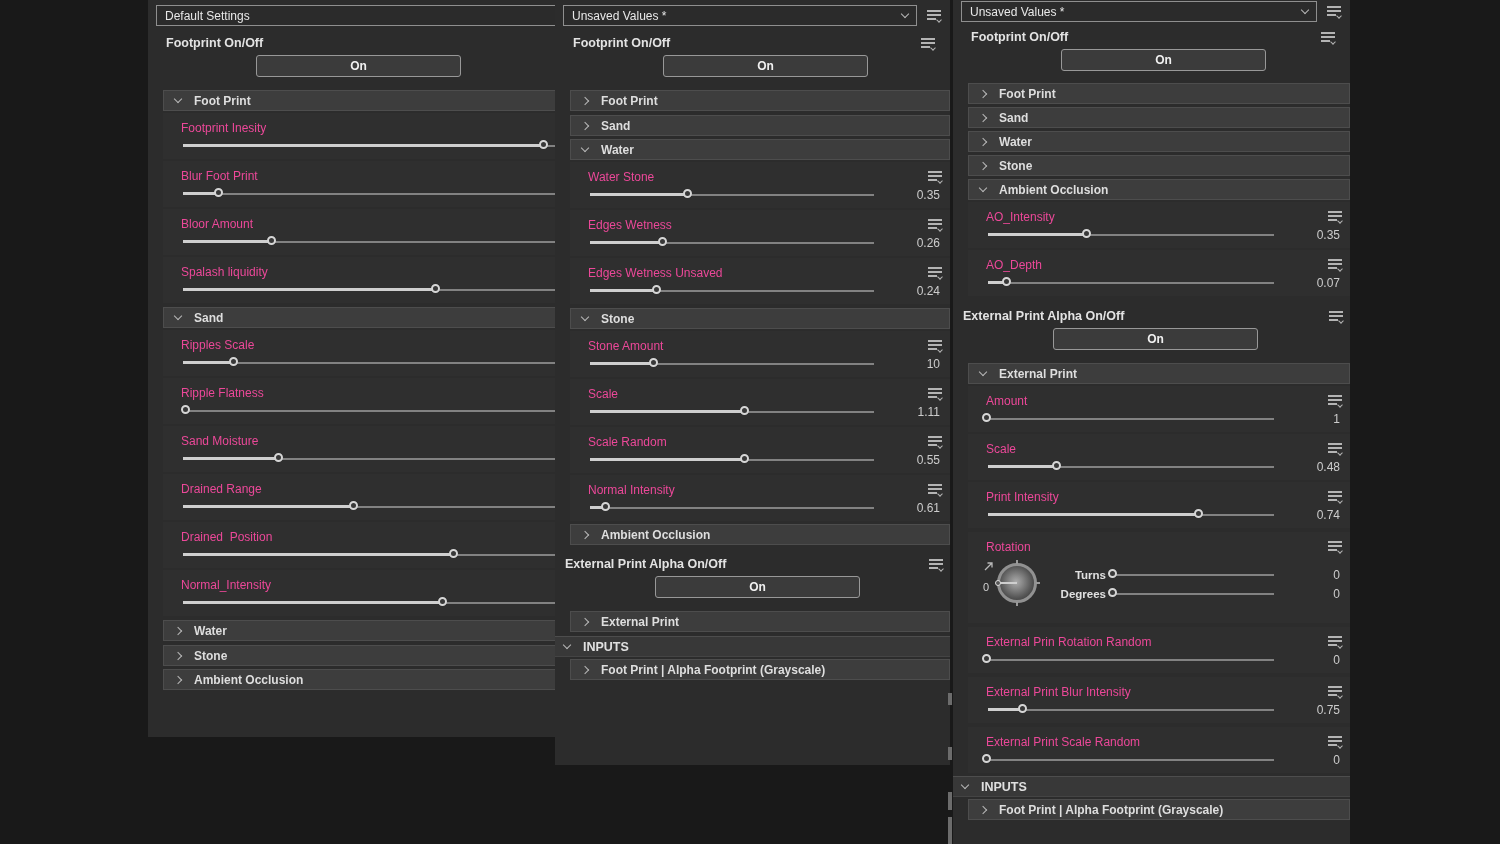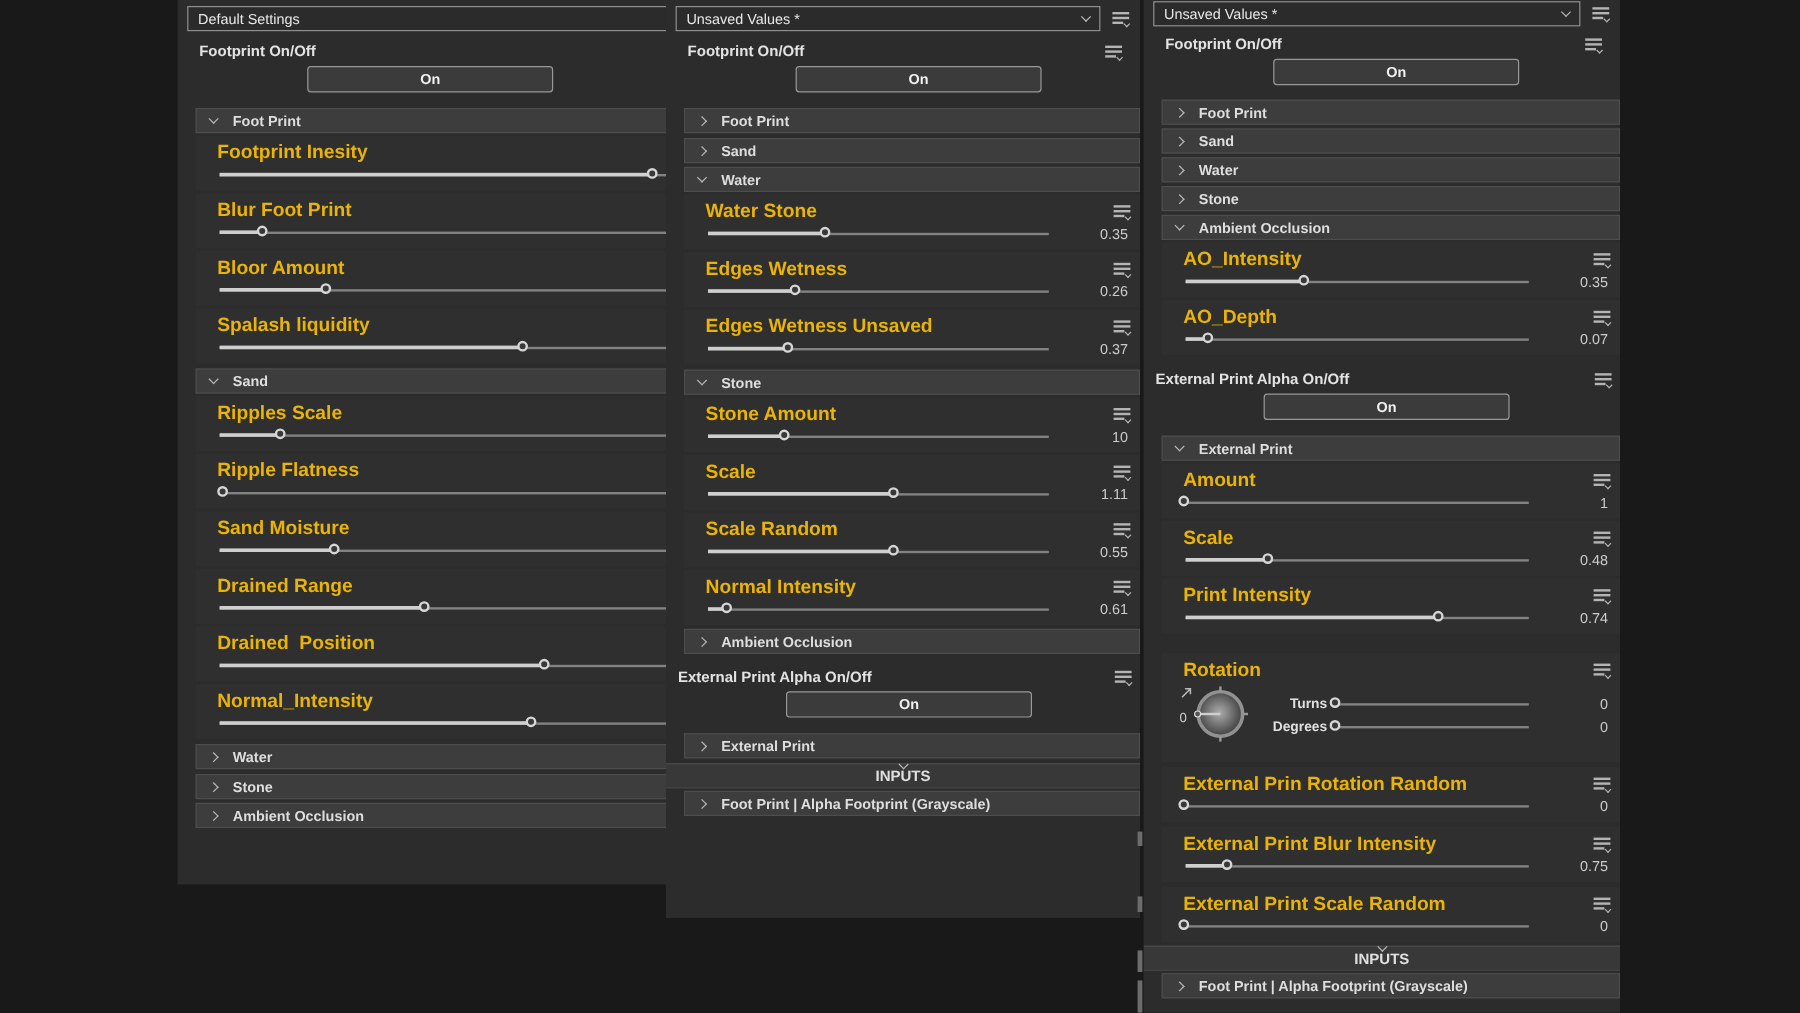--- a/index.html
+++ b/index.html
@@ -22,30 +22,30 @@
   .micon::after{content:'';position:absolute;left:0;top:9px;width:9px;height:2px;background:#b4b4b4;}
   .micon .mc{position:absolute;right:1px;bottom:0;width:4px;height:4px;border-right:1.4px solid #b4b4b4;border-bottom:1.4px solid #b4b4b4;transform:rotate(45deg);}
   .togglerow{display:flex;align-items:center;margin-top:10px;padding:0 6px 0 10px;}
   #panel-3 .togglerow{margin-top:8px;}
   .tlabel{flex:1;color:#e3e3e3;font-weight:bold;font-size:12.5px;}
   .onbtn{display:block;width:205px;height:22px;margin:5px 0 0 100px;background:#3b3b3b;border:1px solid #989898;border-radius:3px;color:#f0f0f0;font-weight:bold;font-size:12px;font-family:inherit;cursor:pointer;}
   .sec{margin-left:15px;}
   .shead{height:21px;background:#3d3d3d;border:1px solid #4d4d4d;display:flex;align-items:center;gap:13px;padding:0 11px;color:#dedede;font-weight:bold;font-size:12px;cursor:pointer;}
   .prow{background:#2f2f2f;margin-top:2px;padding:7px 0 5px 0;}
   .prt{display:flex;align-items:center;padding:0 7px 0 18px;height:15px;}
-  .plabel{flex:1;color:#eab308;font-weight:bold;font-size:16px;white-space:pre;}
+  .plabel{flex:1;color:#ec4899;font-weight:normal;font-size:12px;white-space:pre;}
   .prb{display:flex;align-items:center;padding:3px 10px 0 20px;height:19px;}
   .slider{position:relative;flex:1;height:14px;margin-right:26px;--pos:0%;cursor:pointer;}
   .slider::before{content:'';position:absolute;left:0;right:0;top:6px;height:2px;background:#828282;}
   .sfill{position:absolute;left:0;top:5px;height:3px;background:#cfcfcf;width:var(--pos);}
   .shandle{position:absolute;top:1px;left:var(--pos);margin-left:-6px;width:9px;height:9px;border:2px solid #d6d6d6;border-radius:50%;background:#383838;}
   .pval{width:40px;text-align:right;color:#cccccc;font-size:12px;}
-  .ihead{height:21px;background:#383838;border-top:1px solid #4d4d4d;border-bottom:1px solid #444;display:flex;align-items:center;padding:0 9px;color:#e0e0e0;font-weight:bold;font-size:12.5px;flex-direction:column;}
+  .ihead{height:21px;background:#383838;border-top:1px solid #4d4d4d;border-bottom:1px solid #444;display:flex;align-items:center;gap:13px;padding:0 9px;color:#e0e0e0;font-weight:bold;font-size:12.5px;}
   .mt2{margin-top:2px;}.mt3{margin-top:3px;}.mt4{margin-top:4px;}.mt12{margin-top:12px;}.mt13{margin-top:13px;}
-  .rotrow{background:#2f2f2f;margin-top:16px;padding:7px 0 9px 0;}
+  .rotrow{background:#2f2f2f;margin-top:4px;padding:7px 0 9px 0;}
   .rotbody{display:flex;align-items:flex-start;padding:4px 10px 0 12px;}
   .dialzone{position:relative;width:74px;height:56px;flex:none;}
   .dial{position:absolute;left:17px;top:5px;width:40px;height:40px;border:3px solid #919191;border-radius:50%;background:radial-gradient(circle at 47% 47%,#ababab 0%,#8a8a8a 25%,#555555 62%,#3a3a3a 85%,#333333 100%);cursor:pointer;}
   .dline{position:absolute;left:0;top:50%;width:50%;height:2px;background:#cfcfcf;transform:translateY(-50%);}
   .ddot{position:absolute;left:-5px;top:50%;width:6px;height:6px;border:1.5px solid #dcdcdc;background:#555;border-radius:50%;transform:translateY(-50%);}
   .dtick{position:absolute;background:#9a9a9a;}
   .dtick.t{left:50%;top:-6px;width:2px;height:4px;margin-left:-1px;}
   .dtick.b{left:50%;bottom:-6px;width:2px;height:4px;margin-left:-1px;}
   .dtick.rr{right:-6px;top:50%;width:4px;height:2px;margin-top:-1px;}
   .rzero{position:absolute;left:3px;top:23px;color:#d0d0d0;font-size:11px;}
@@ -336,21 +336,21 @@
           <span class="plabel">Edges Wetness Unsaved</span>
           <span class="micon">
             <i class="mc"></i>
           </span>
         </div>
       <div class="prb">
           <div class="slider" style="--pos: 24%;">
             <div class="sfill"></div>
             <div class="shandle"></div>
           </div>
-          <span class="pval">0.37</span>
+          <span class="pval">0.24</span>
         </div>
     </div>
   </div>
 
   <div class="sec mt4">
     <div class="shead">
         <i class="chev d"></i>
         <span>Stone</span>
       </div>
     <div class="prow">

